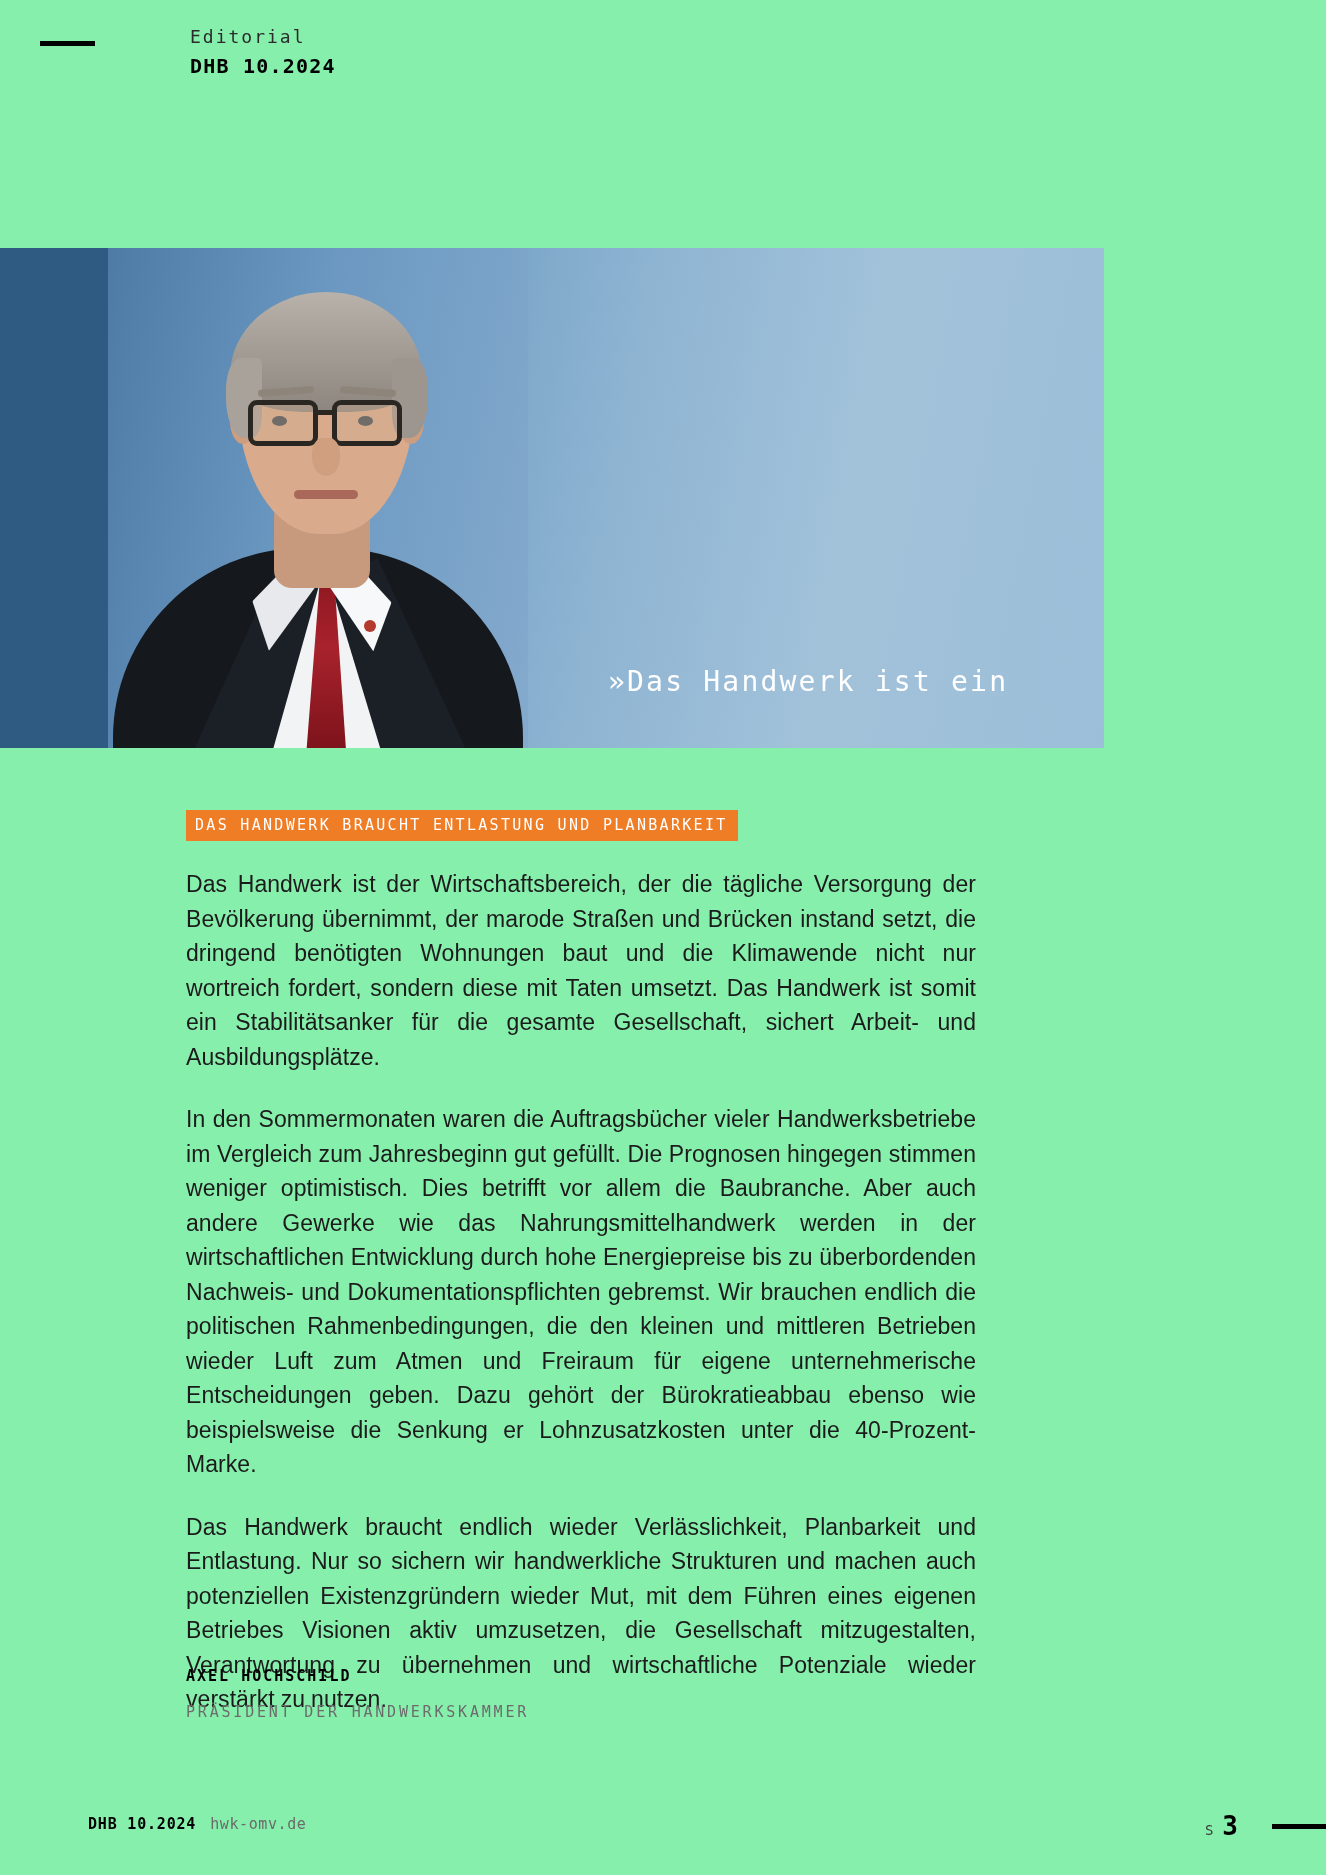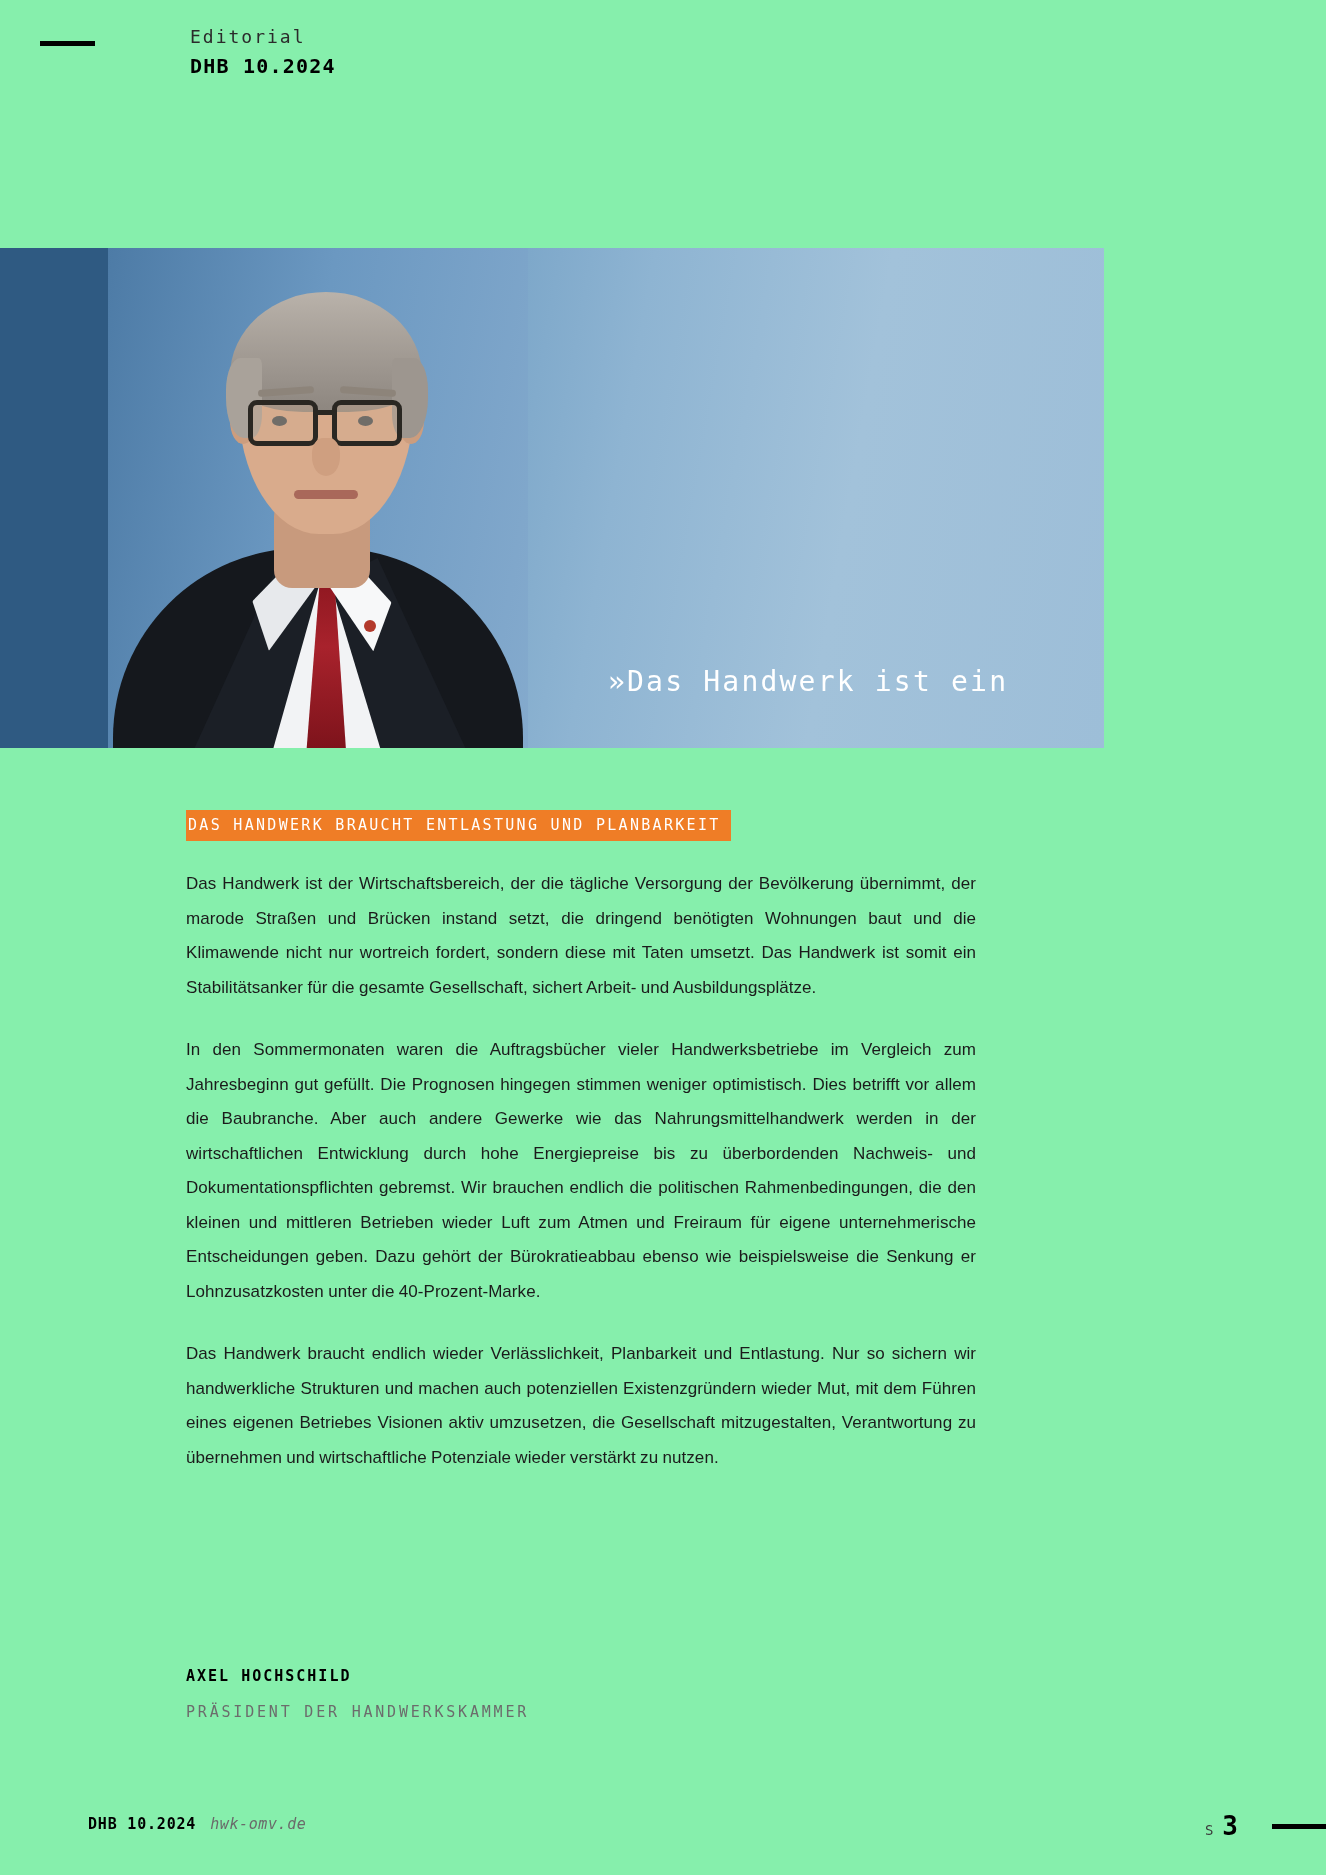--- a/index.html
+++ b/index.html
@@ -357,33 +357,33 @@
   }
 
   .headline-bar {
     display: inline-block;
     background: #ef7d26;
     color: #ffffff;
     font-family: "DejaVu Sans Mono", monospace;
     font-size: 15px;
     font-weight: 400;
     letter-spacing: 2.3px;
-    padding: 7px 10px 8px 2px;
+    padding: 7px 10px 8px 9px;
     white-space: nowrap;
     line-height: 16px;
   }
 
   .body-text {
     margin-top: 26px;
   }
 
   .body-text p {
     font-family: "Liberation Sans Narrow", "Liberation Sans", sans-serif;
     font-stretch: condensed;
-    font-size: 17px;
+    font-size: 23px;
     line-height: 34.5px;
     color: #1b1b1b;
     text-align: justify;
     margin-bottom: 28px;
     letter-spacing: 0.05px;
     word-spacing: -0.4px;
   }
 
   .body-text p:last-child { margin-bottom: 0; }
 
@@ -442,21 +442,20 @@
     white-space: nowrap;
   }
 
   .footer-url {
     font-family: "DejaVu Sans Mono", monospace;
     font-size: 15px;
     font-weight: 400;
     letter-spacing: 0.6px;
     color: #6a6a6a;
     white-space: nowrap;
-    font-style: italic;
   }
 
   .footer-right {
     position: absolute;
     right: 88px;
     bottom: 36px;
     display: flex;
     align-items: baseline;
     gap: 9px;
   }

